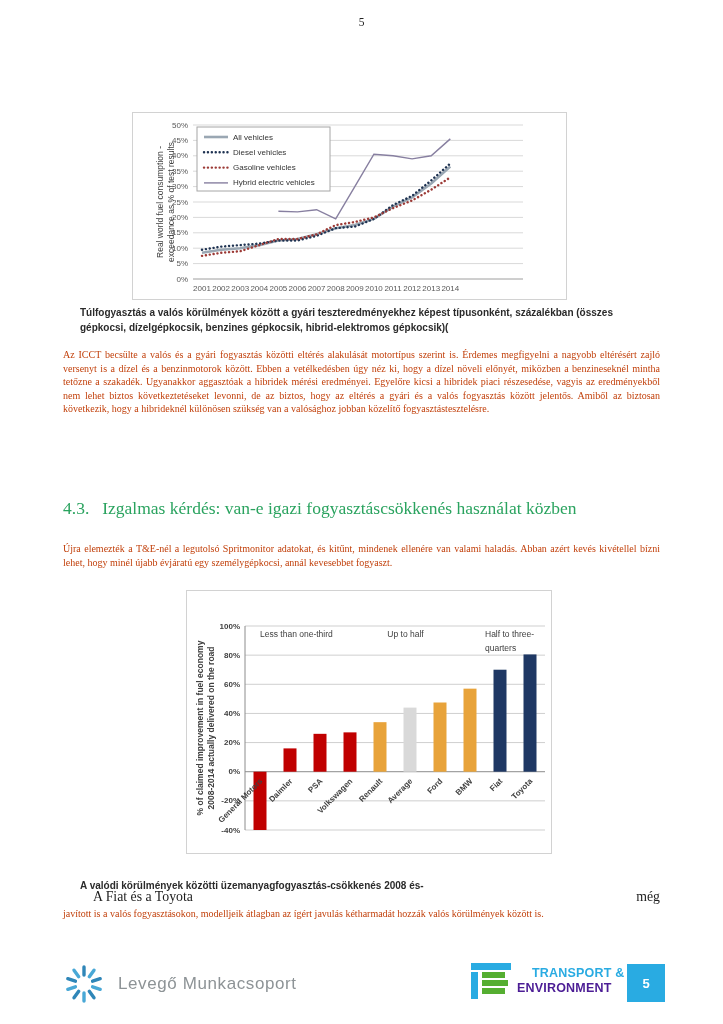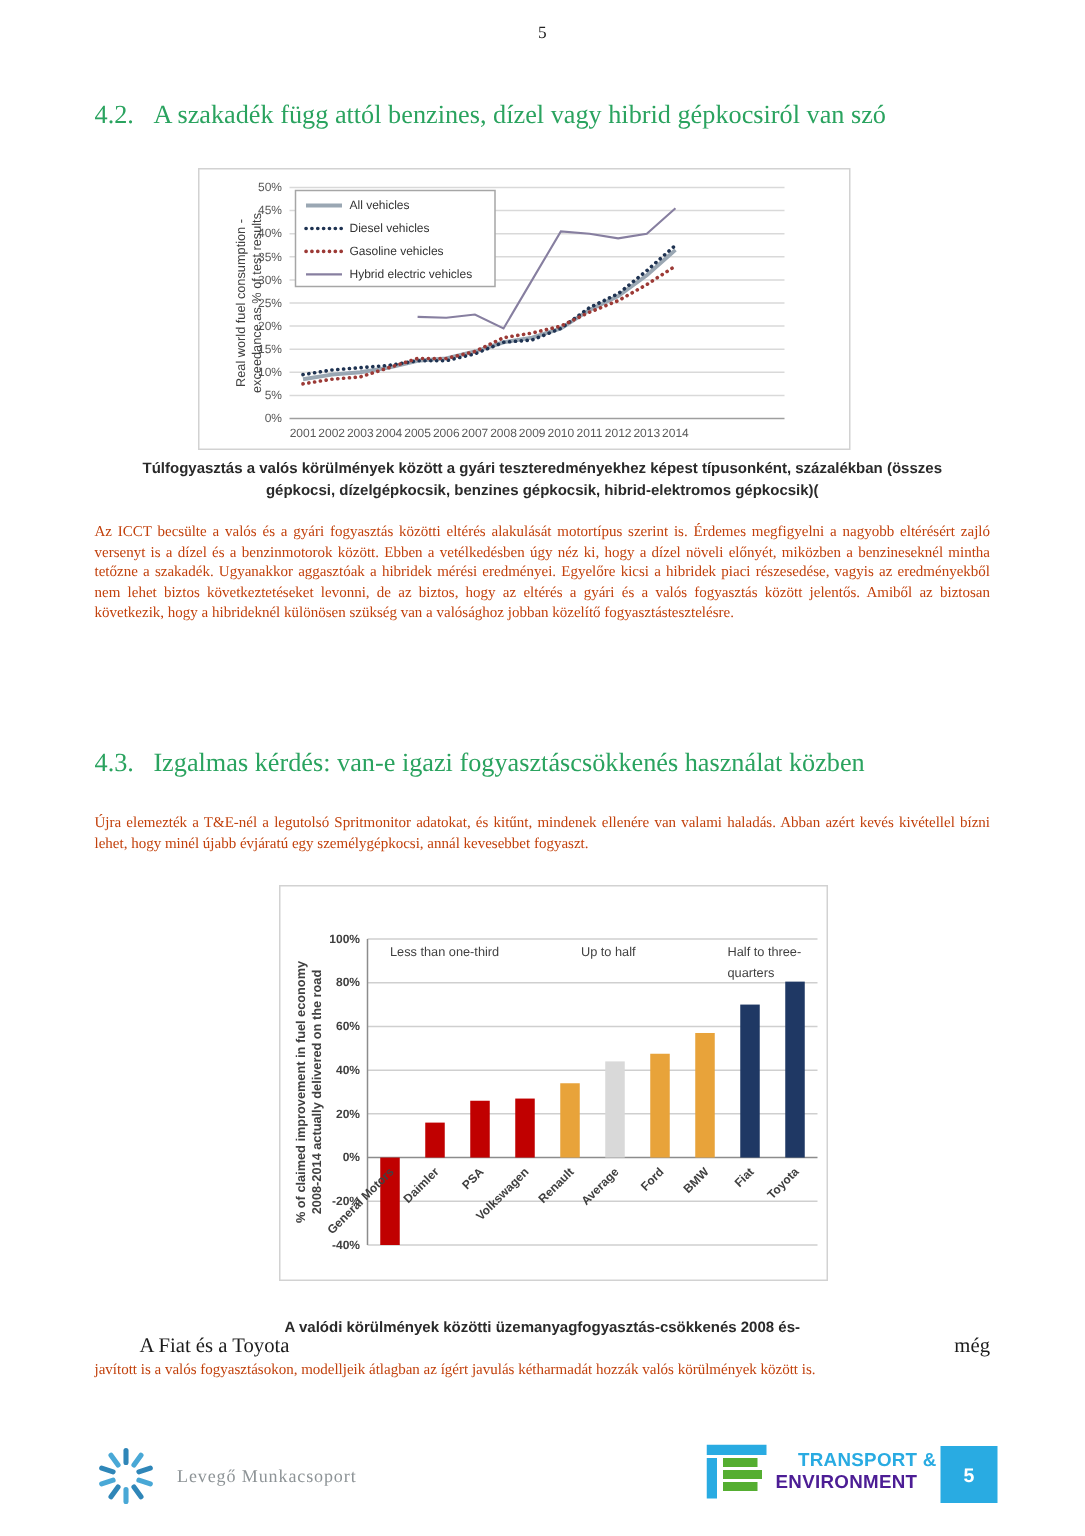--- a/index.html
+++ b/index.html
@@ -4,45 +4,42 @@
 <style>
   html,body{margin:0;padding:0;background:#fff;}
   .page{position:relative;width:723px;height:1024px;background:#ffffff;
         font-family:"Liberation Serif",serif;color:#1c1c1c;overflow:hidden;}
   .abs{position:absolute;}
   .top-num{top:16px;left:0;width:723px;text-align:center;font-size:11.5px;color:#222;}
   .heading{color:#2AA35F;font-size:17.5px;white-space:nowrap;}
   .heading .sec-no{margin-right:13px;}
   .chart-box{border:1px solid #D2D2D2;background:#fff;}
   .caption{font-family:"Liberation Sans","DejaVu Sans",sans-serif;font-size:10px;font-weight:bold;
-           color:#2a2a2a;text-align:center;line-height:1.45;}
+           color:#2a2a2a;line-height:1.45;}
   .body-text{font-size:10px;line-height:1.36;text-align:justify;color:#c2410c;}
   .p3-line1{display:flex;justify-content:space-between;font-size:13.8px;line-height:1.36;margin-left:30px;}
   .levego-wrap{display:flex;align-items:center;gap:12px;}
-  .levego-text{font-family:Liberation Serif, serif;font-size:12px;
+  .levego-text{font-family:Liberation Sans, sans-serif;font-size:17px;
                color:#8D9396;letter-spacing:0.6px;}
   .te-text{font-family:"Liberation Sans","DejaVu Sans",sans-serif;font-weight:bold;
            font-size:12.5px;line-height:1.22;letter-spacing:0.2px;}
   .te-line1{color:#29ABE2;margin-left:15px;}
   .te-line2{color:#4c1d95;}
   .page-badge{width:38px;height:38px;background:#29ABE2;color:#fff;
               font-family:"Liberation Sans","DejaVu Sans",sans-serif;font-weight:bold;font-size:13px;
               display:flex;align-items:center;justify-content:center;}
   svg text{font-family:"Liberation Sans","DejaVu Sans",sans-serif;}
 </style>
 </head>
 <body>
 
 <div class="page">
 
   <div class="abs top-num">5</div>
 
-  <div class="abs heading" style="left:63px;top:66px;">
-    <span class="sec-no">4.2.</span><span>A szakadék függ attól benzines, dízel vagy hibrid gépkocsiról van szó</span>
-  </div>
 
   <div class="abs chart-box" style="left:132px;top:112px;width:433px;height:186px;">
     <svg viewBox="0 0 433 186" width="433" height="186">
         <line x1="60" y1="166" x2="390" y2="166" stroke="#9E9E9E" stroke-width="1"></line>
         <text x="55" y="168.5" text-anchor="end" font-size="8" fill="#595959">0%</text>
         <line x1="60" y1="150.6" x2="390" y2="150.6" stroke="#D9D9D9" stroke-width="1"></line>
         <text x="55" y="153.1" text-anchor="end" font-size="8" fill="#595959">5%</text>
         <line x1="60" y1="135.2" x2="390" y2="135.2" stroke="#D9D9D9" stroke-width="1"></line>
         <text x="55" y="137.7" text-anchor="end" font-size="8" fill="#595959">10%</text>
         <line x1="60" y1="119.80000000000001" x2="390" y2="119.80000000000001" stroke="#D9D9D9" stroke-width="1"></line>

